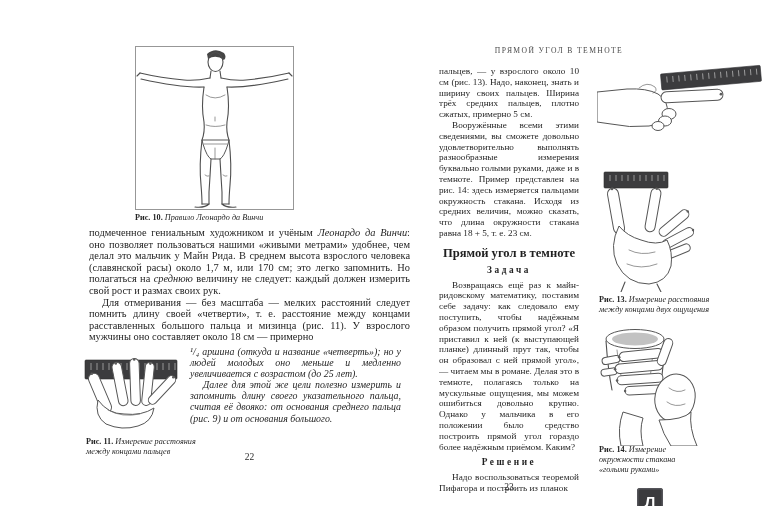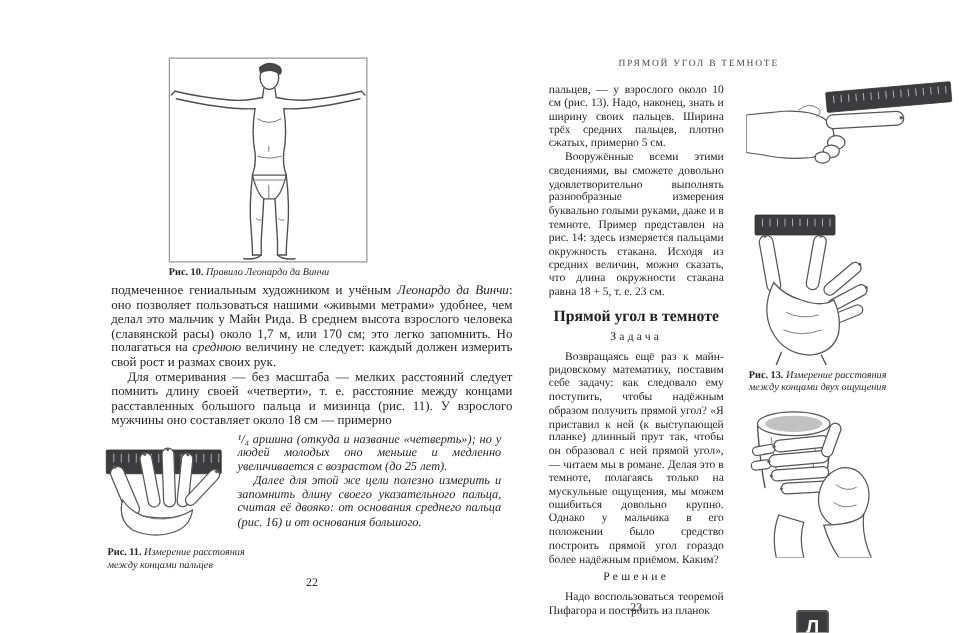--- a/index.html
+++ b/index.html
@@ -11,21 +11,21 @@
   .abs{position:absolute;}
   .just{text-align:justify;}
   .ind{text-indent:13px;}
   
   .lp-main{font-size:10.4px;line-height:11.6px;}
   .lp-col{font-size:9.9px;line-height:11.1px;font-style:italic;}
   .lp-col p,.rp-col p{margin:0;}
   
   .rp-col{font-size:9.2px;line-height:10.8px;}
   .rp-title{font-weight:bold;font-size:12.6px;text-align:center;margin:7px 0 5px 0;line-height:14px;}
-  .rp-sub{text-align:center;font-size:9.3px;letter-spacing:2.6px;margin:5px 0 4px 0;}
+  .rp-sub{text-align:center;font-size:9.3px;letter-spacing:2.6px;margin:5px 0 4px 0;font-weight:bold;}
   .runhead{font-size:7.6px;letter-spacing:1.4px;text-transform:uppercase;color:#4a4a4a;text-align:center;}
   .cap{font-size:8.2px;line-height:9.8px;color:#262626;}
   .cap .lbl{font-weight:bold;font-style:normal;}
   .cap .txt{font-style:italic;}
   .pagenum{font-size:9.5px;text-align:center;color:#2a2a2a;}
   .fig-frame{border:1px solid #979797;background:#fff;}
   .ital{font-style:italic;}
   
   svg .ln{fill:none;stroke:#4f4f4f;stroke-width:1.1;stroke-linecap:round;stroke-linejoin:round;}
   svg .thin{fill:none;stroke:#6a6a6a;stroke-width:0.7;stroke-linecap:round;}
@@ -92,24 +92,24 @@
     <path class="f" d="M14,46 Q10,62 22,70 Q38,77 54,72 Q68,68 70,54 Q58,62 40,60 Q24,60 14,46 Z"></path>
     <path class="thin" d="M24,56 Q38,64 56,60"></path>
   </svg>
   <div class="abs cap" style="left:86px;top:437px;width:112px;">
     <span class="lbl">Рис. 11.</span>
     <span class="txt">Измерение расстояния между концами пальцев</span>
   </div>
 
   <div class="abs lp-col just" style="left:190px;top:346px;width:211px;">
     <p>¹/₄ аршина (откуда и название «четверть»); но у людей молодых оно меньше и медленно увеличивается с возрастом (до 25 лет).</p>
-    <p class="ind">Далее для этой же цели полезно измерить и запомнить длину своего указательного пальца, считая её двояко: от основания среднего пальца (рис. 16) и от основания большого.</p>
+    <p class="ind">Далее для этой же цели полезно измерить и запомнить длину своего указательного пальца, считая её двояко: от основания среднего пальца (рис. 9) и от основания большого.</p>
   </div>
 
-  <div class="abs pagenum" style="left:89px;top:462px;width:321px;">22</div>
+  <div class="abs pagenum" style="left:89px;top:452px;width:321px;">22</div>
 </div>
 
 <div class="abs" style="left:419px;top:0;width:355px;height:506px;margin-top:22px;">
 
   <div class="abs runhead" style="left:20px;top:24px;width:240px;">Прямой угол в темноте</div>
 
   <div class="abs rp-col just" style="left:20px;top:44px;width:140px;">
     <p>пальцев, — у взрослого около 10 см (рис. 13). Надо, наконец, знать и ширину своих пальцев. Ширина трёх средних пальцев, плотно сжатых, примерно 5 см.</p>
     <p class="ind">Вооружённые всеми этими сведениями, вы сможете довольно удовлетворительно выполнять разнообразные измерения буквально голыми руками, даже и в темноте. Пример представлен на рис. 14: здесь измеряется пальцами окружность стакана. Исходя из средних величин, можно сказать, что длина окружности стакана равна 18 + 5, т. е. 23 см.</p>
     <h2 class="rp-title">Прямой угол в темноте</h2>
@@ -168,17 +168,21 @@
     <rect class="f" x="-19" y="-4.25" width="38" height="8.5" rx="4.25" transform="translate(45,68) rotate(-3)"></rect>
     <circle class="dot" cx="20.2" cy="35.3" r="1.3"></circle>
     <circle class="dot" cx="16.1" cy="47.2" r="1.3"></circle>
     <circle class="dot" cx="18.1" cy="58.6" r="1.3"></circle>
     <circle class="dot" cx="26.1" cy="69" r="1.2"></circle>
     <rect class="f" x="-14" y="-4.5" width="28" height="9" rx="4.5" transform="translate(66,30) rotate(-70)"></rect>
     <ellipse class="f" cx="76" cy="76" rx="20" ry="24" transform="rotate(12 76 76)"></ellipse>
     <path class="f" d="M60,98 Q64,112 72,124 L98,124 Q90,106 92,90 Q84,98 60,98 Z"></path>
     <path class="thin" d="M70,66 Q78,72 86,68 M68,80 Q76,86 86,82"></path>
   </svg>
+  <div class="abs cap" style="left:180px;top:423px;width:108px;">
+    <span class="lbl">Рис. 14.</span>
+    <span class="txt">Измерение окружности стакана «голыми руками»</span>
+  </div>
 
   <div class="abs pagenum" style="left:20px;top:460px;width:140px;">23</div>
 
   <div class="abs wm" style="left:218px;top:466px;width:26px;height:26px;background:#3b3b3d;">Л</div>
 </div>
 
 </body></html>

